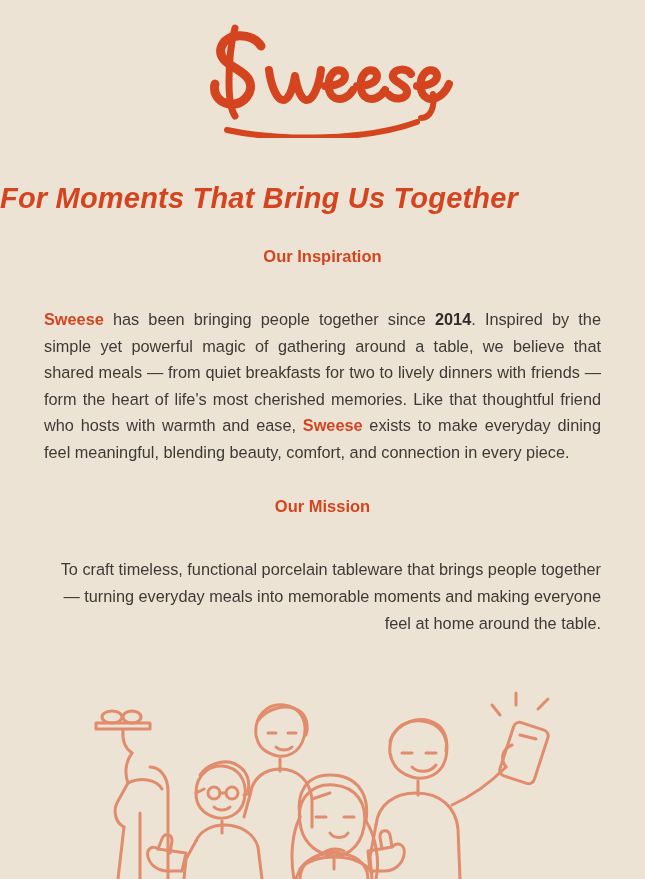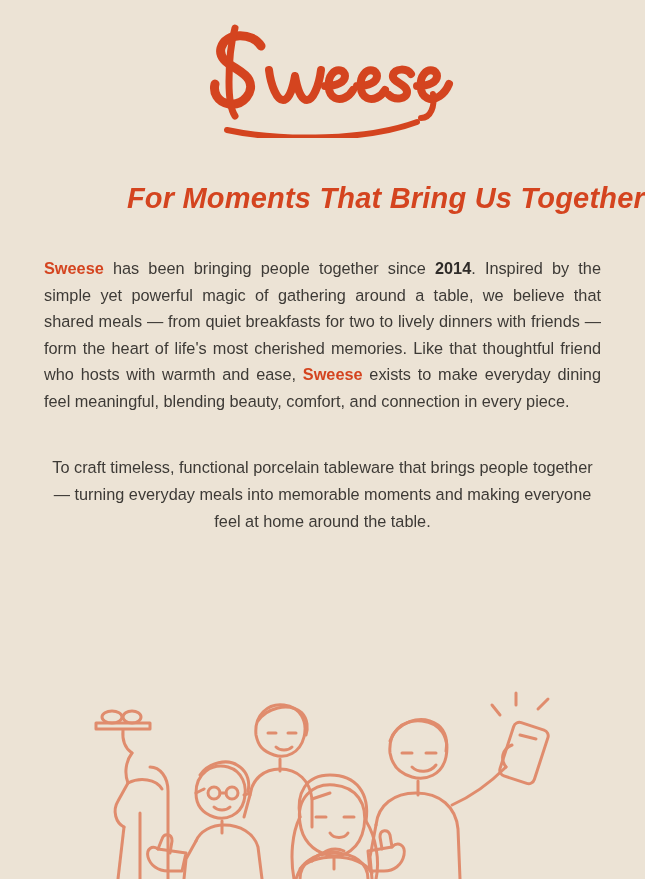--- a/index.html
+++ b/index.html
@@ -29,21 +29,21 @@
     height: 140px;
     box-sizing: border-box;
   }
   .logo-svg {
     display: block;
     margin: 0 auto;
   }
 
   
   .tagline {
-    text-align: right;
+    text-align: left;
     color: #d4441f;
     font-style: italic;
     font-weight: bold;
     font-size: 29px;
     letter-spacing: 0.2px;
     margin-top: 42px;
     font-family: "Liberation Sans", sans-serif;
   }
 
   
@@ -61,21 +61,21 @@
   }
   .body-text {
     color: #3d3a36;
     font-size: 16.3px;
     line-height: 1.63;
     text-align: justify;
     text-justify: inter-word;
     margin-top: 40px;
   }
   .body-text.left {
-    text-align: center;
+    text-align: right;
   }
   .brand {
     color: #d4441f;
     font-weight: bold;
   }
   .year {
     font-weight: bold;
     color: #2f2c29;
   }
 
@@ -113,22 +113,24 @@
 
         <path d="M54 112 C110 124, 196 122, 244 104" stroke-width="6"></path>
       </g>
     </svg>
   </div>
 
   <div class="tagline">For Moments That Bring Us Together</div>
 
   <div class="content">
 
+    <div class="section-heading">Our Inspiration</div>
     <div class="body-text"><span class="brand">Sweese</span> has been bringing people together since <span class="year">2014</span>. Inspired by the simple yet powerful magic of gathering around a table, we believe that shared meals — from quiet breakfasts for two to lively dinners with friends — form the heart of life's most cherished memories. Like that thoughtful friend who hosts with warmth and ease, <span class="brand">Sweese</span> exists to make everyday dining feel meaningful, blending beauty, comfort, and connection in every piece.</div>
 
+    <div class="section-heading">Our Mission</div>
     <div class="body-text left">To craft timeless, functional porcelain tableware that brings people together — turning everyday meals into memorable moments and making everyone feel at home around the table.</div>
 
   </div>
 
   <svg class="illustration" viewBox="0 0 645 262">
     <g fill="none" stroke="#e08c6d" stroke-width="3" stroke-linecap="round" stroke-linejoin="round">
 
       <path d="M96 106 L150 106 L150 112 L96 112 Z"></path>
       <ellipse cx="112" cy="100" rx="10" ry="6"></ellipse>
       <ellipse cx="132" cy="100" rx="9" ry="6"></ellipse>

